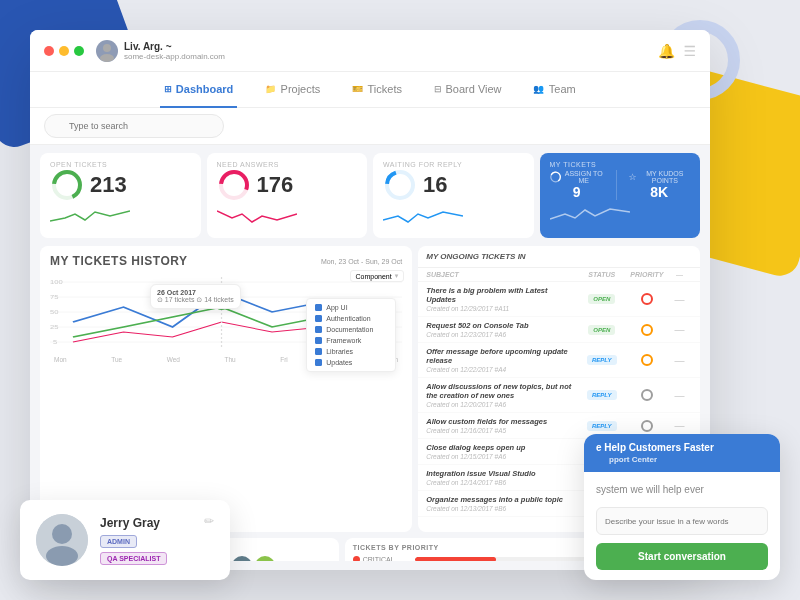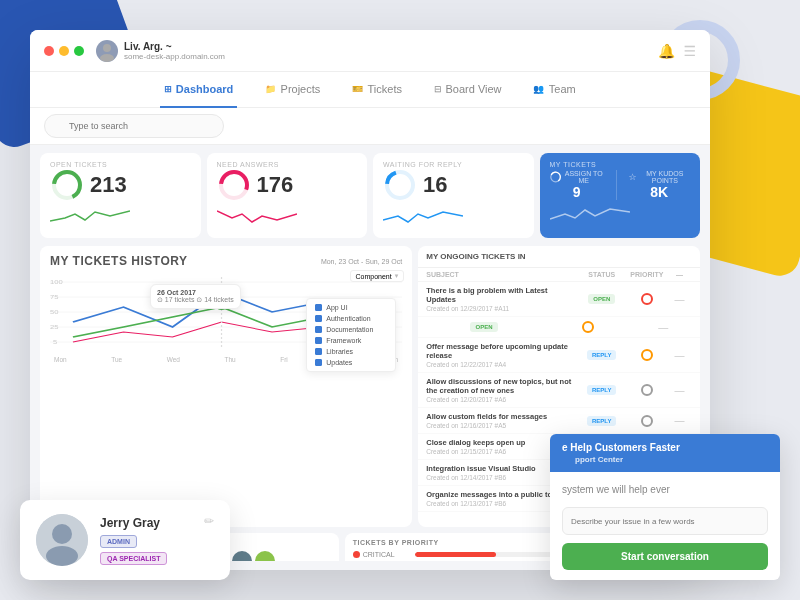--- a/index.html
+++ b/index.html
@@ -56,21 +56,21 @@
     .sparkline { height: 20px; margin-top: 4px; }
 
     
     .middle-row { display: flex; gap: 6px; margin-bottom: 6px; }
     .chart-card { background: #fff; border-radius: 8px; padding: 8px 10px; flex: 2; min-height: 130px; position: relative; overflow: hidden; }
     .chart-header { display: flex; justify-content: space-between; align-items: center; margin-bottom: 4px; }
     .chart-title { font-size: 12px; font-weight: 600; color: #555; text-transform: uppercase; letter-spacing: 0.5px; }
     .chart-date { font-size: 7px; color: #999; }
     
     
-    .tickets-panel { background: #fff; border-radius: 8px; flex: 1.6; overflow: hidden; }
+    .tickets-panel { background: #fff; border-radius: 8px; flex: 1.6; overflow: hidden; font-style: italic; }
     .tickets-header { padding: 6px 8px; border-bottom: 1px solid #f0f0f0; font-size: 8px; font-weight: 700; color: #555; text-transform: uppercase; display: flex; justify-content: space-between; }
     .tickets-cols { display: flex; padding: 3px 8px; border-bottom: 1px solid #f5f5f5; }
     .tickets-cols span { font-size: 7px; color: #bbb; font-weight: 600; text-transform: uppercase; }
     .tc-subject { flex: 3; }
     .tc-status { flex: 1; text-align: center; }
     .tc-priority { flex: 0.8; text-align: center; }
     .tc-action { flex: 0.5; text-align: center; }
     .ticket-row { display: flex; align-items: center; padding: 4px 8px; border-bottom: 1px solid #f9f9f9; }
     .ticket-subject { flex: 3; }
     .ticket-subject-title { font-size: 7.5px; font-weight: 600; color: #444; line-height: 1.2; }
@@ -107,21 +107,21 @@
     .profile-avatar { width: 52px; height: 52px; border-radius: 50%; overflow: hidden; flex-shrink: 0; background: #c8d0d8; }
     .profile-info { flex: 1; }
     .profile-name { font-size: 12px; font-weight: 700; color: #333; margin-bottom: 5px; }
     .profile-tags { display: flex; gap: 4px; flex-wrap: wrap; }
     .profile-tag { font-size: 7px; padding: 2px 6px; border-radius: 3px; font-weight: 600; }
     .tag-admin { background: #e8eaf6; color: #5c6bc0; border: 1px solid #9fa8da; }
     .tag-qa { background: #f3e5f5; color: #9c27b0; border: 1px solid #ce93d8; }
     .profile-edit { color: #ccc; font-size: 12px; cursor: pointer; align-self: flex-start; }
 
     
-    .chat-overlay { position: absolute; bottom: 20px; right: 20px; width: 230px; background: #fff; border-radius: 6px; box-shadow: 0 8px 30px rgba(0,0,0,0.15); z-index: 20; overflow: hidden; }
+    .chat-overlay { position: absolute; bottom: 20px; right: 20px; width: 196px; background: #fff; border-radius: 12px; box-shadow: 0 8px 30px rgba(0,0,0,0.15); z-index: 20; overflow: hidden; }
     .chat-title-bar { background: #3a7bd5; color: #fff; padding: 8px 12px; font-size: 10px; font-weight: 700; }
     .chat-subtitle { font-size: 8px; opacity: 0.8; margin-top: 2px; padding-left: 13px; }
     .chat-body { padding: 10px 12px; }
     .chat-desc { font-size: 10px; color: #888; margin-bottom: 10px; line-height: 1.5; }
     .chat-input { width: 100%; border: 1px solid #e8e8e8; border-radius: 6px; padding: 6px 8px; font-size: 8px; color: #bbb; background: #fafafa; margin-bottom: 8px; height: 28px; outline: none; }
     .chat-btn { width: 100%; background: #4caf50; color: #fff; border: none; border-radius: 6px; padding: 8px; font-size: 10px; font-weight: 600; cursor: pointer; }
 
     
     .chart-area { width: 100%; height: 80px; }
 
@@ -393,20 +393,24 @@
     </div>
     <div class="ticket-status">
       <span class="badge badge-open">OPEN</span>
     </div>
     <div class="ticket-priority">
       <div class="priority-dot priority-high"></div>
     </div>
     <div class="ticket-action">—</div>
   </div>
               <div class="ticket-row">
+    <div class="ticket-subject">
+      <div class="ticket-subject-title">Request 502 on Console Tab</div>
+      <div class="ticket-subject-meta">Created on 12/23/2017  #A6</div>
+    </div>
     <div class="ticket-status">
       <span class="badge badge-open">OPEN</span>
     </div>
     <div class="ticket-priority">
       <div class="priority-dot priority-medium"></div>
     </div>
     <div class="ticket-action">—</div>
   </div>
               <div class="ticket-row">
     <div class="ticket-subject">

